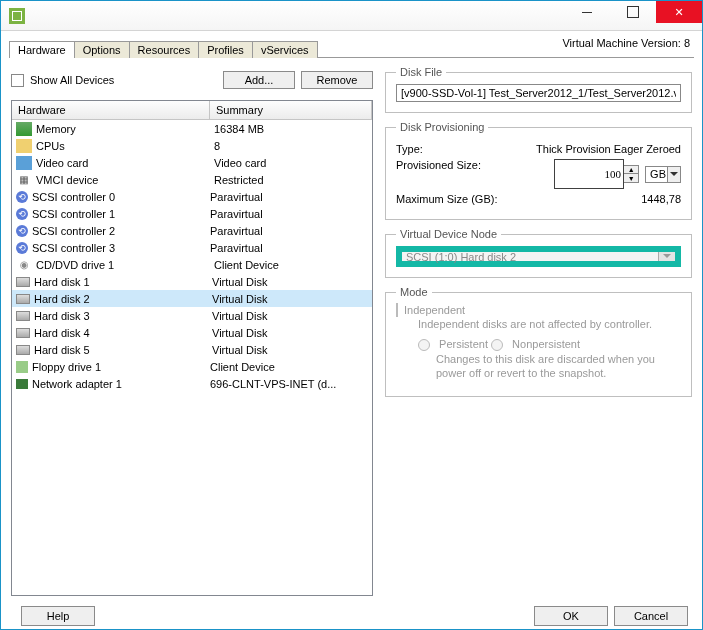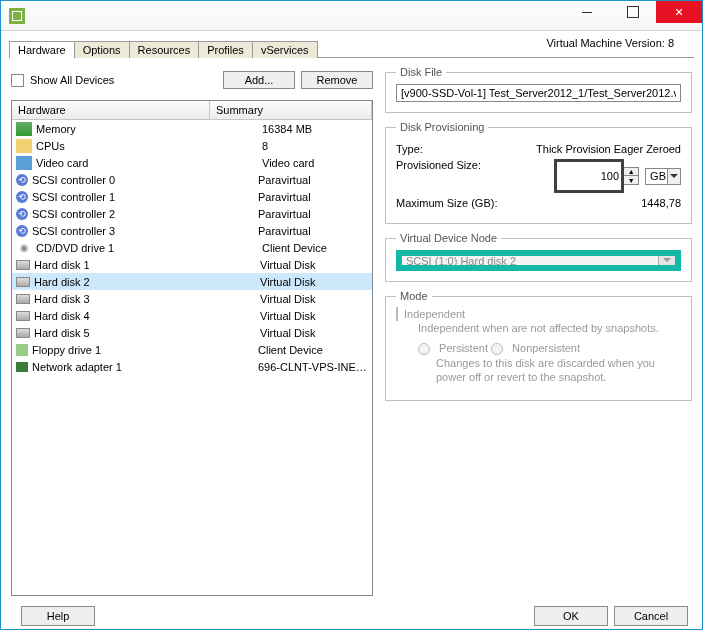--- a/index.html
+++ b/index.html
@@ -54,21 +54,21 @@
   }
   .tab {
     border:1px solid #999; border-bottom:none;
     padding:2px 8px; font-size:11px;
     background:#ece9d8; margin-right:-1px;
     position:relative; top:1px;
     color:#000;
   }
   .tab.active { background:#fff; z-index:2; }
   .version-label {
-    position:absolute; right:28px; top:6px; color:#000;
+    position:absolute; right:12px; top:6px; color:#000;
   }
   .tab-line { border-top:1px solid #999; margin:0 8px; }
   .content {
     display:flex; padding:8px 10px 0 10px;
     height: 538px;
   }
   .left-pane { width: 362px; display:flex; flex-direction:column; }
   .row1 { display:flex; align-items:center; height:28px; margin-bottom:6px; }
   .chk { width:13px; height:13px; border:1px solid #888; background:#fff; margin:0 6px 0 0; }
   .show-all { flex:1; color:#000; }
@@ -104,37 +104,37 @@
   .ic-cpu { background:#f0d070; }
   .ic-vid { background:#5aa0d8; }
   .ic-vmci::before { content:"▦"; color:#555; }
   .ic-scsi { background:#5a7ad8; border-radius:50%; width:12px; height:12px; color:#fff; }
   .ic-scsi::before { content:"⟲"; font-size:9px; }
   .ic-cd::before { content:"◉"; color:#888; }
   .ic-hdd { background:linear-gradient(#ddd,#aaa); border:1px solid #888; height:10px; width:14px;}
   .ic-fdd { background:#9c8; width:12px; height:12px; }
   .ic-nic { background:#3a7a3a; width:12px; height:10px; }
   .hw-row .name { width:178px; white-space:nowrap; overflow:hidden; }
-  .hw-row .summ { flex:1; white-space:nowrap; overflow:hidden; text-overflow:ellipsis;margin-left:48px; }
+  .hw-row .summ { flex:1; white-space:nowrap; overflow:hidden; text-overflow:ellipsis; }
   .right-pane { flex:1; padding-left:12px; }
   fieldset {
     border:1px solid #bfbfbf; margin:0 0 8px 0; padding:6px 10px 10px 10px;
     color:#000;
   }
   legend { color:#555; font-size:11px; padding:0 4px; }
   .diskfile-input {
     width:100%; border:1px solid #888; background:#fff;
     padding:2px 4px; font-size:11px; color:#000; font-family:inherit;
   }
   .prov-row { display:flex; align-items:flex-start; margin:4px 0; }
   .prov-label { width:110px; }
   .prov-val { flex:1; text-align:right; }
   .size-input {
-    width:70px; text-align:right; border:3px solid #404040;
-    font-size:11px; padding:8px 2px; font-family:Liberation Sans, sans-serif;
+    width:70px; text-align:right; border:1px solid #404040;
+    font-size:11px; padding:8px 2px; font-family:Liberation Serif, serif;
   }
   .spinner { display:inline-flex; flex-direction:column; border:1px solid #888; border-left:none; }
   .spinner div { width:14px; height:8px; font-size:7px; display:flex; align-items:center; justify-content:center; background:#efefef; }
   .spinner div:first-child { border-bottom:1px solid #888; }
   .unit-select { border:1px solid #888; background:#fff; padding:0 14px 0 4px; font-size:11px; margin-left:6px; position:relative; height:17px; display:inline-flex; align-items:center; }
   .unit-select .dd { position:absolute; right:0; top:0; bottom:0; width:13px; background:#efefef; border-left:1px solid #888; display:flex; align-items:center; justify-content:center; }
   .unit-select .dd::before { content:""; border:4px solid transparent; border-top-color:#333; margin-top:3px; }
   .vnode-select {
     border:6px solid #14b8a6; background:#f4f4f4; color:#888;
     padding:2px 4px; width:100%; font-size:11px; position:relative;
@@ -196,20 +196,25 @@
           </div>
           <div class="hw-row">
             <span class="ic ic-cpu"></span>
             <span class="name">CPUs</span>
             <span class="summ">8</span>
           </div>
           <div class="hw-row">
             <span class="ic ic-vid"></span>
             <span class="name">Video card</span>
             <span class="summ">Video card</span>
+          </div>
+          <div class="hw-row">
+            <span class="ic ic-vmci"></span>
+            <span class="name">VMCI device</span>
+            <span class="summ">Restricted</span>
           </div>
           <div class="hw-row">
             <span class="ic ic-scsi"></span>
             <span class="name">SCSI controller 0</span>
             <span class="summ">Paravirtual</span>
           </div>
           <div class="hw-row">
             <span class="ic ic-scsi"></span>
             <span class="name">SCSI controller 1</span>
             <span class="summ">Paravirtual</span>
@@ -306,21 +311,21 @@
         <span>SCSI (1:0) Hard disk 2</span>
         <span class="dd"></span>
       </div>
     </fieldset>
 
     <fieldset>
       <legend>Mode</legend>
       <div class="disabled">
         <span class="chk disabled"></span>
         <span>Independent</span>
-        <div class="mode-desc">Independent when are not affected by snapshots.</div>
+        <div class="mode-desc">Independent disks are not affected by controller.</div>
         <div style="margin-left:22px;">
           <span class="radio"></span>
           <span>Persistent</span>
           <span class="radio"></span>
           <span>Nonpersistent</span>
           <div class="mode-desc" style="margin-left:18px;">Changes to this disk are discarded when you power off or revert to the snapshot.</div>
         </div>
       </div>
     </fieldset>
   </div>

